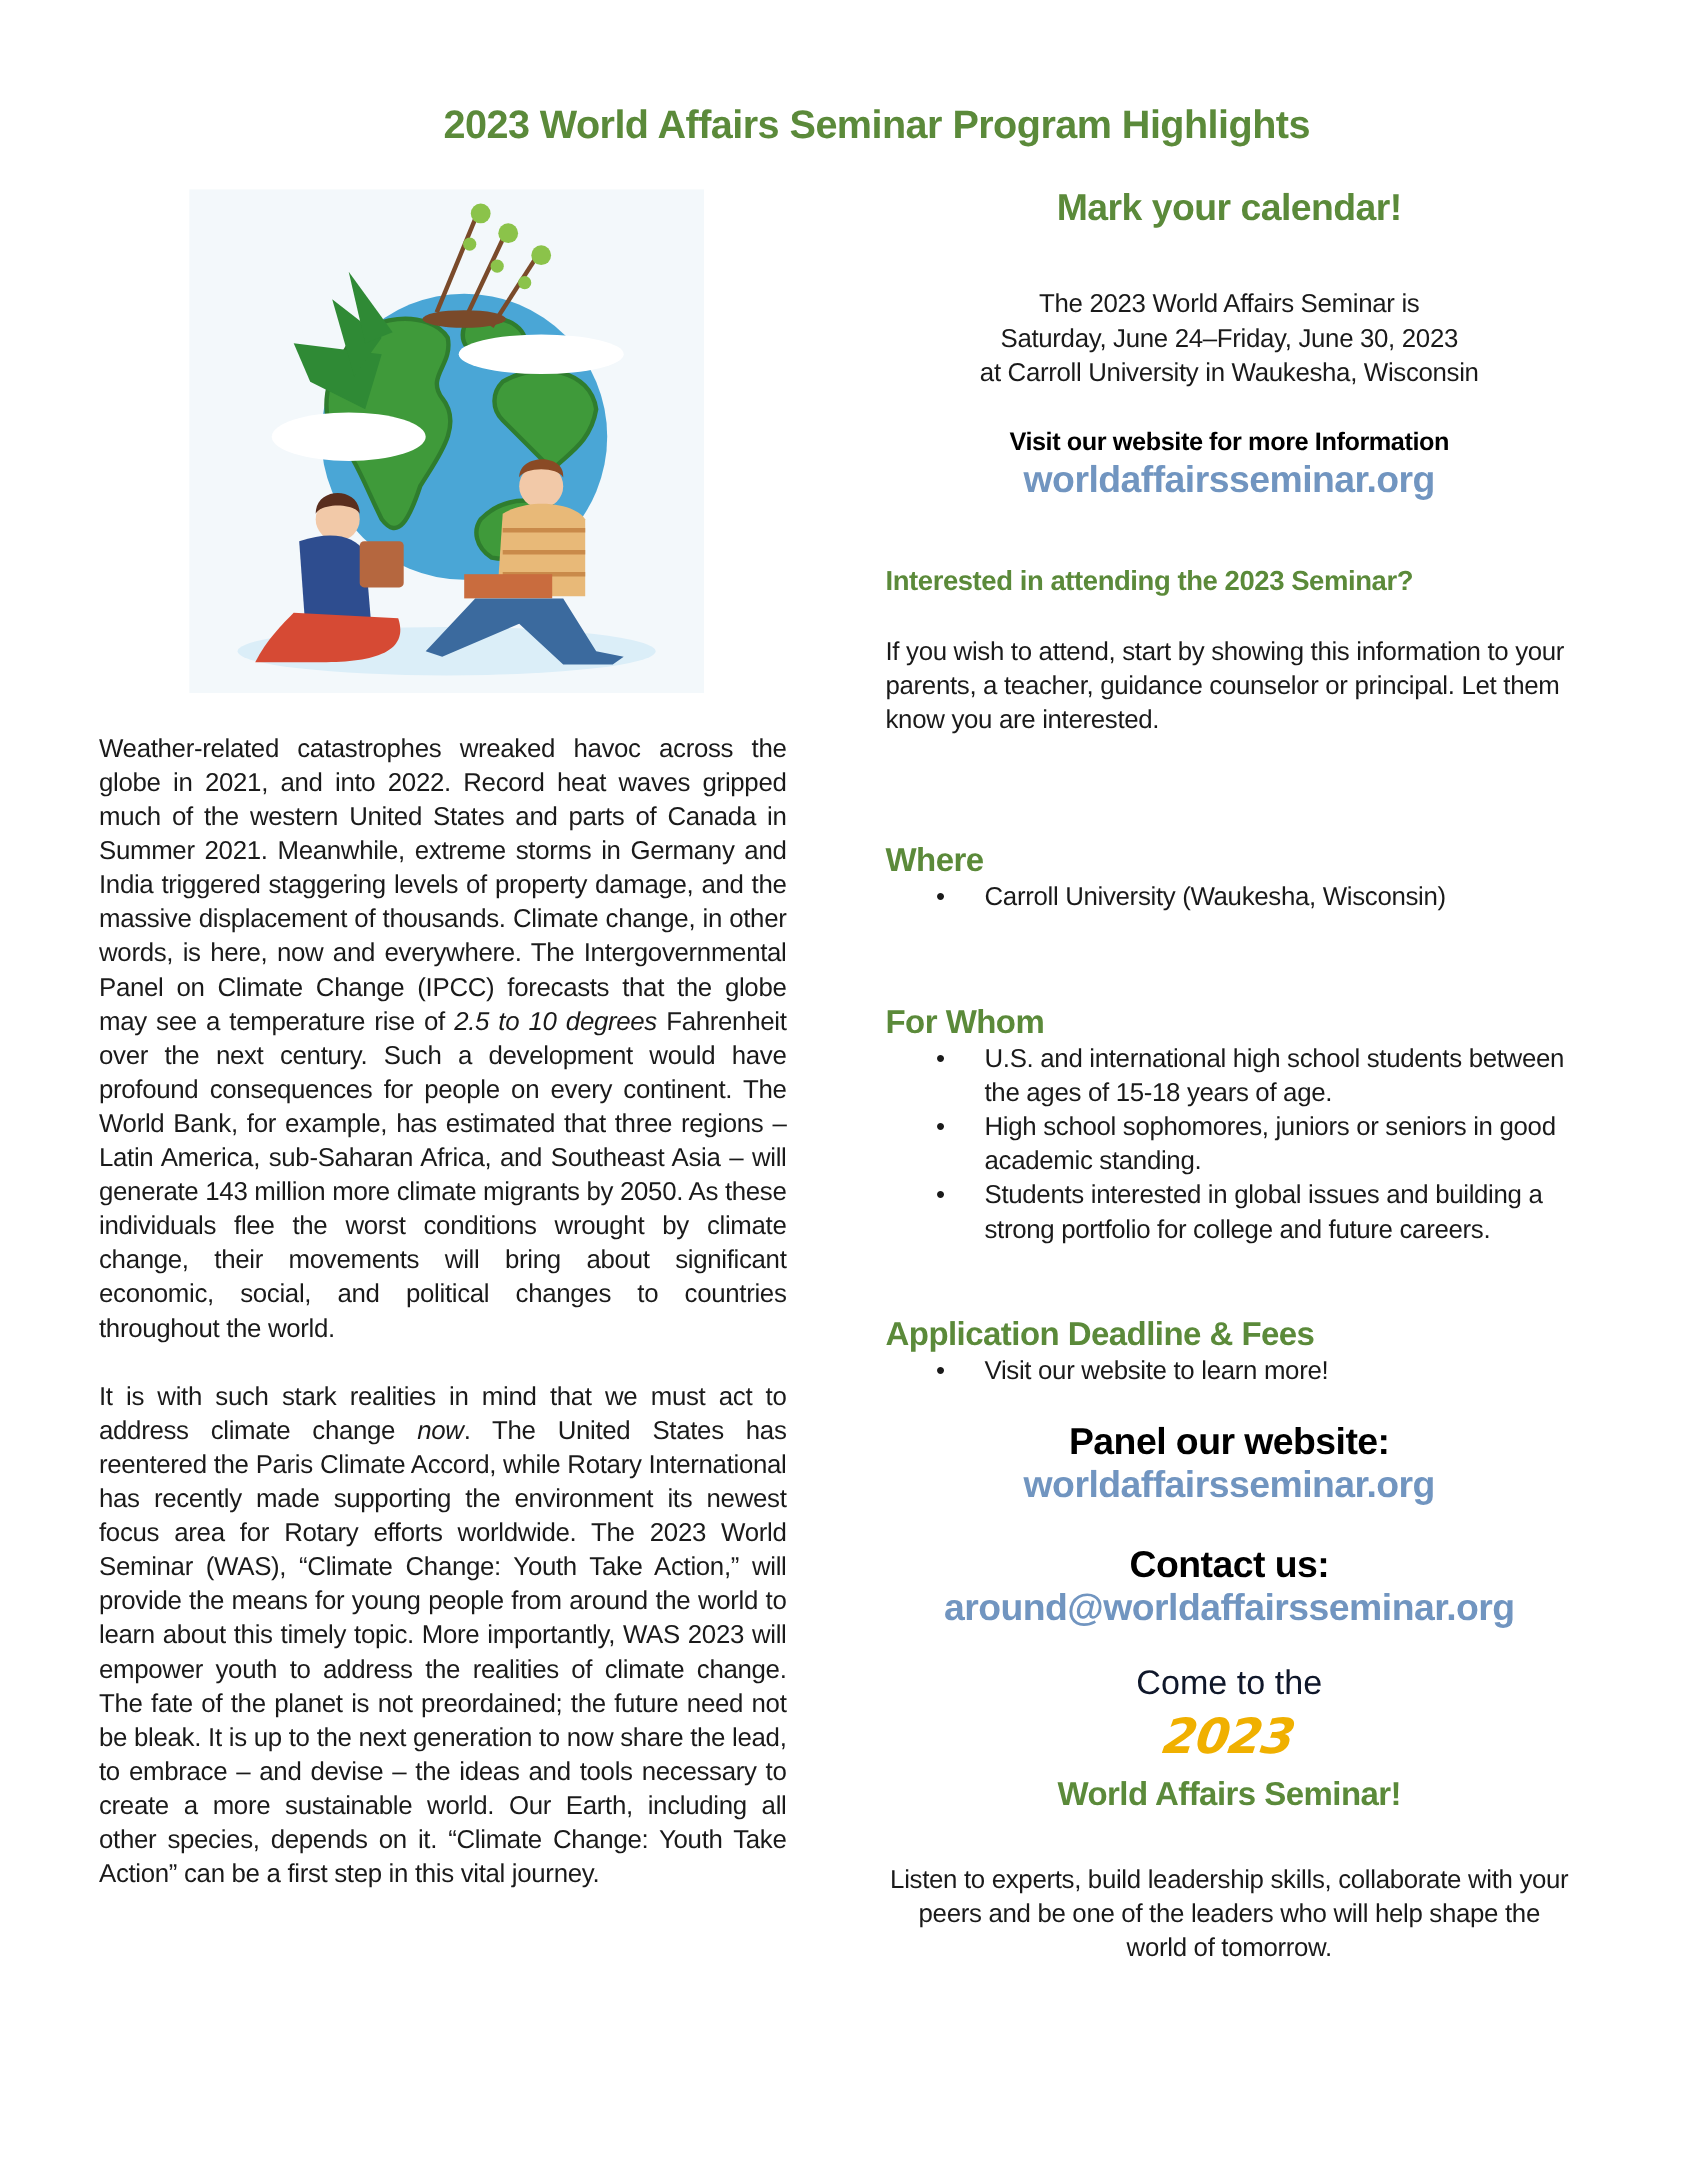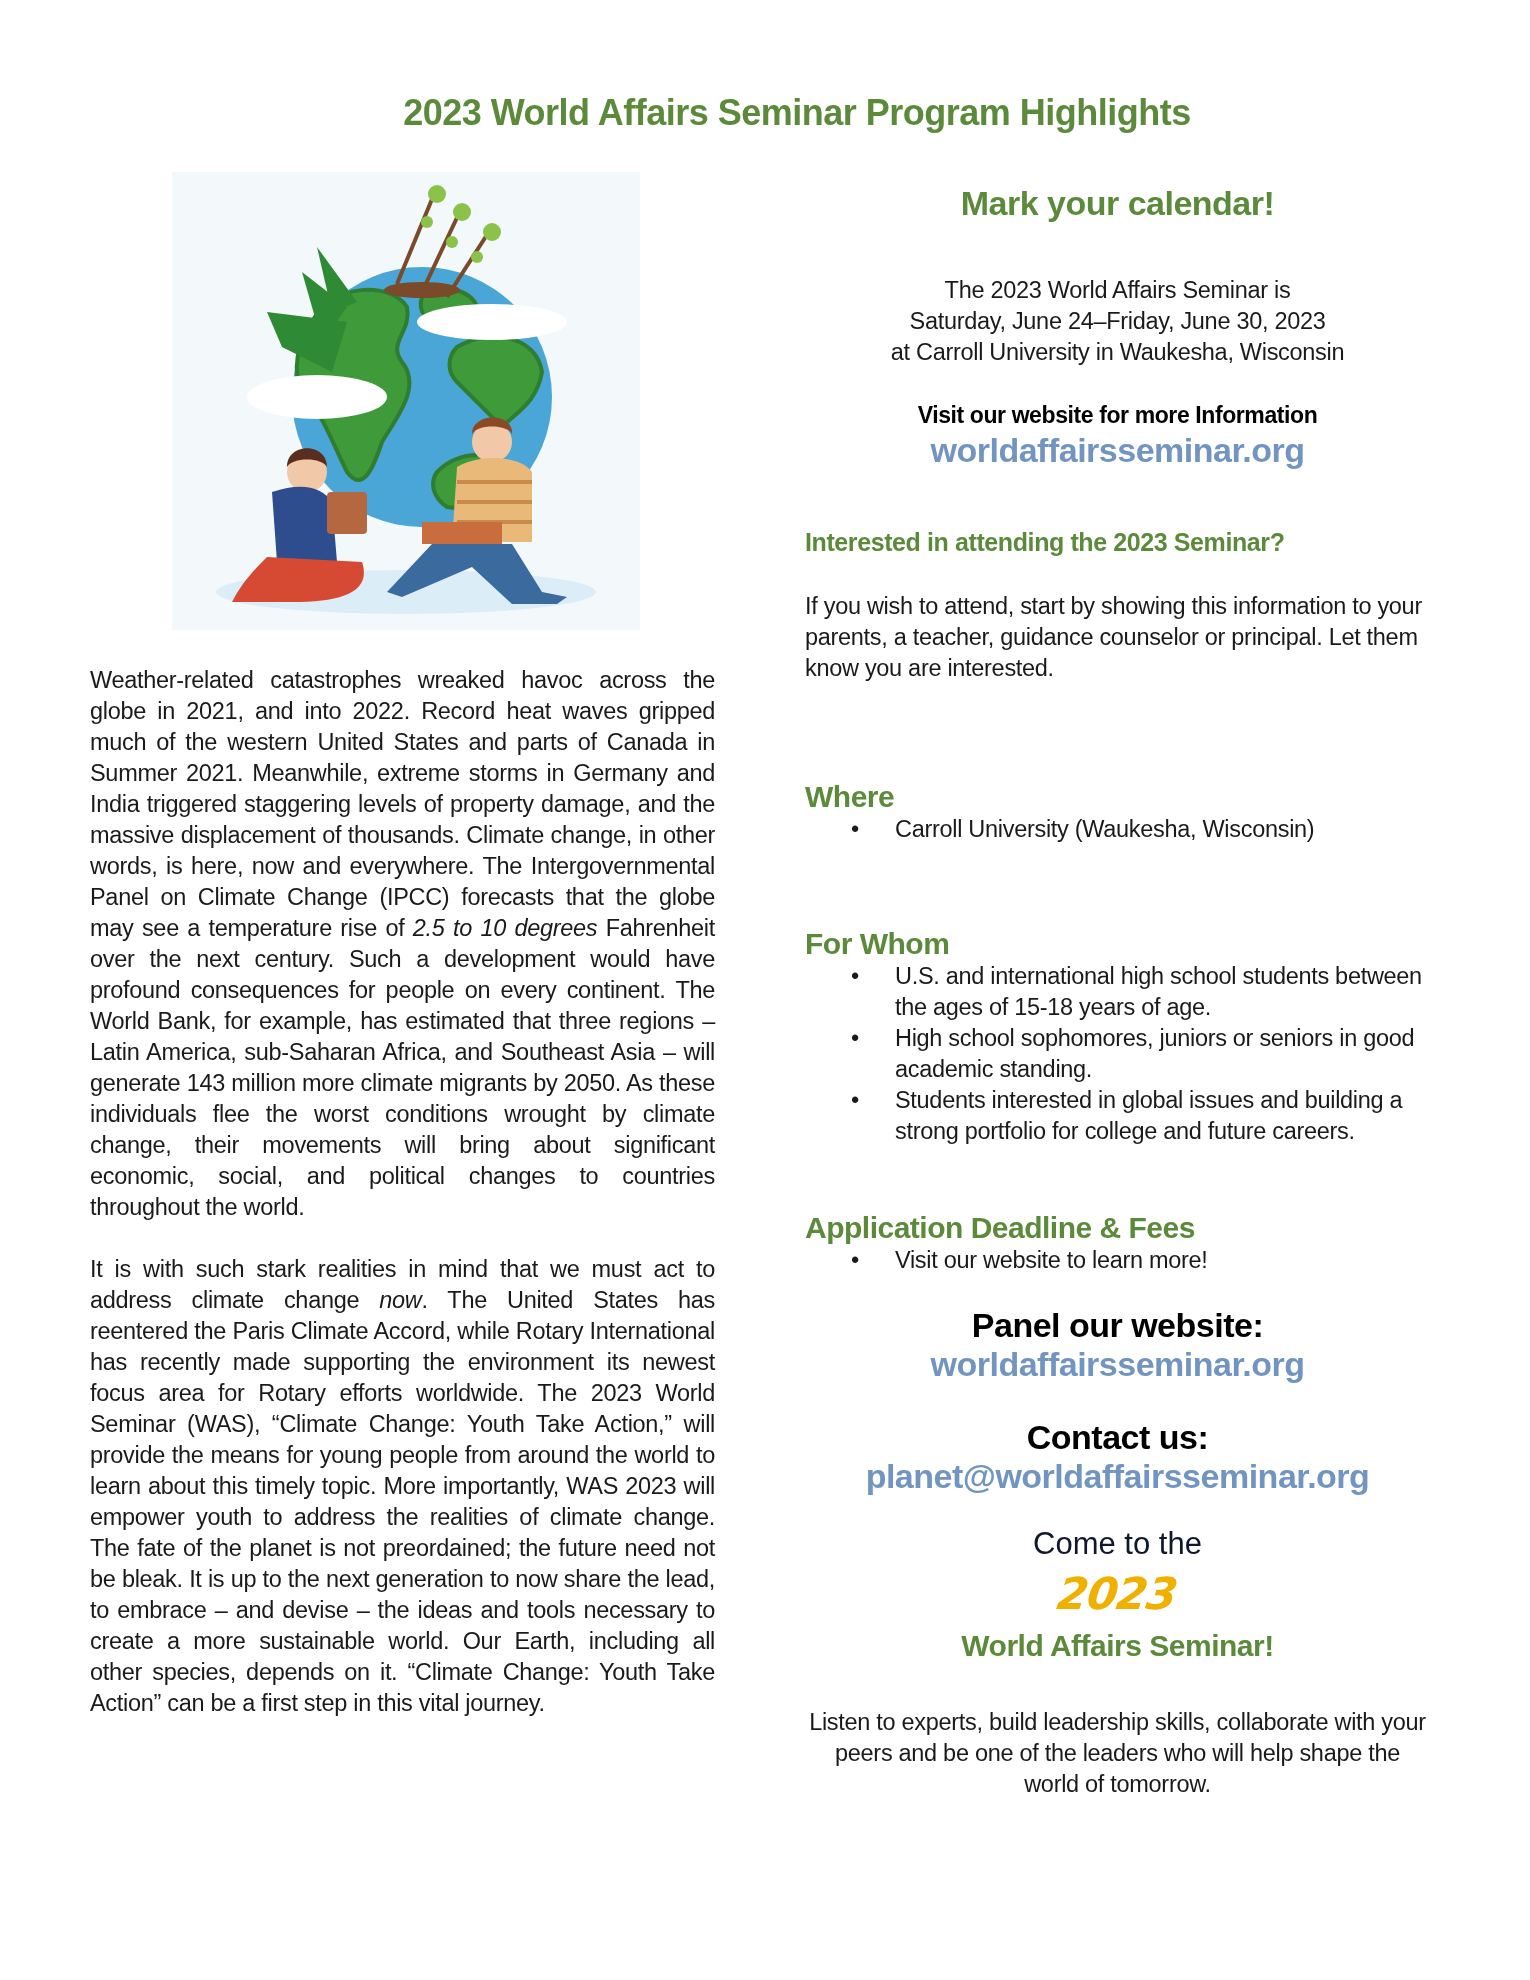--- a/index.html
+++ b/index.html
@@ -7,21 +7,21 @@
          font-family: "Liberation Sans", sans-serif; color: #1a1a1a; }
   .abs { position: absolute; }
   .green { color: #5b8a3a; }
   .blue { color: #7195c0; }
   #page-title { left: 0; width: 1530px; top: 92px; text-align: center;
                 font-size: 36px; font-weight: bold; letter-spacing: -0.5px; padding-left: 32px; }
   #illustration { left: 172px; top: 172px; width: 468px; height: 458px; }
   #left-col { left: 90px; top: 665px; width: 625px; font-size: 23.5px; line-height: 31px;
               text-align: justify; letter-spacing: -0.3px; }
   #left-col p { margin: 0 0 31px 0; }
-  #right-col { left: 805px; top: 184px; width: 625px; }
+  #right-col { left: 805px; top: 170px; width: 625px; }
   .center { text-align: center; }
   .rc-h1 { font-size: 34px; font-weight: bold; letter-spacing: -0.5px; }
   .rc-body { font-size: 23.5px; line-height: 31px; letter-spacing: -0.3px; }
   .rc-bold { font-size: 23px; font-weight: bold; letter-spacing: -0.4px; }
   .rc-url { font-size: 34px; font-weight: bold; letter-spacing: -0.5px; }
   .rc-h2 { font-size: 25px; font-weight: bold; letter-spacing: -0.4px; }
   .rc-h3 { font-size: 30px; font-weight: bold; letter-spacing: -0.5px; }
   ul.bul { margin: 0; padding: 0 0 0 90px; list-style: none; font-size: 23.5px; line-height: 31px; letter-spacing: -0.3px; }
   ul.bul li { position: relative; }
   ul.bul li .dot { position: absolute; left: -44px; top: 0; }
@@ -113,19 +113,19 @@
 
   <div class="rc-h3 green" style="margin-top:64px">Application Deadline &amp; Fees</div>
   <ul class="bul">
     <li><span class="dot">•</span><span>Visit our website to learn more!</span></li>
   </ul>
 
   <div class="black-h center" style="margin-top:30px">Panel our website:</div>
   <div class="rc-url blue center">worldaffairsseminar.org</div>
 
   <div class="black-h center" style="margin-top:34px">Contact us:</div>
-  <div class="rc-url blue center">planet@worldaffairsseminar.org</div>
+  <div class="rc-url blue center">around@worldaffairsseminar.org</div>
 
   <div class="come center" style="margin-top:30px">Come to the</div>
   <div class="center" style="margin-top:6px"><span class="script-year">2023</span></div>
   <div class="rc-h3 green center" style="margin-top:10px">World Affairs Seminar!</div>
   <div class="rc-body center" style="margin-top:44px">Listen to experts, build leadership skills, collaborate with your peers and be one of the leaders who will help shape the world of tomorrow.</div>
 </div>
 
 </body></html>

